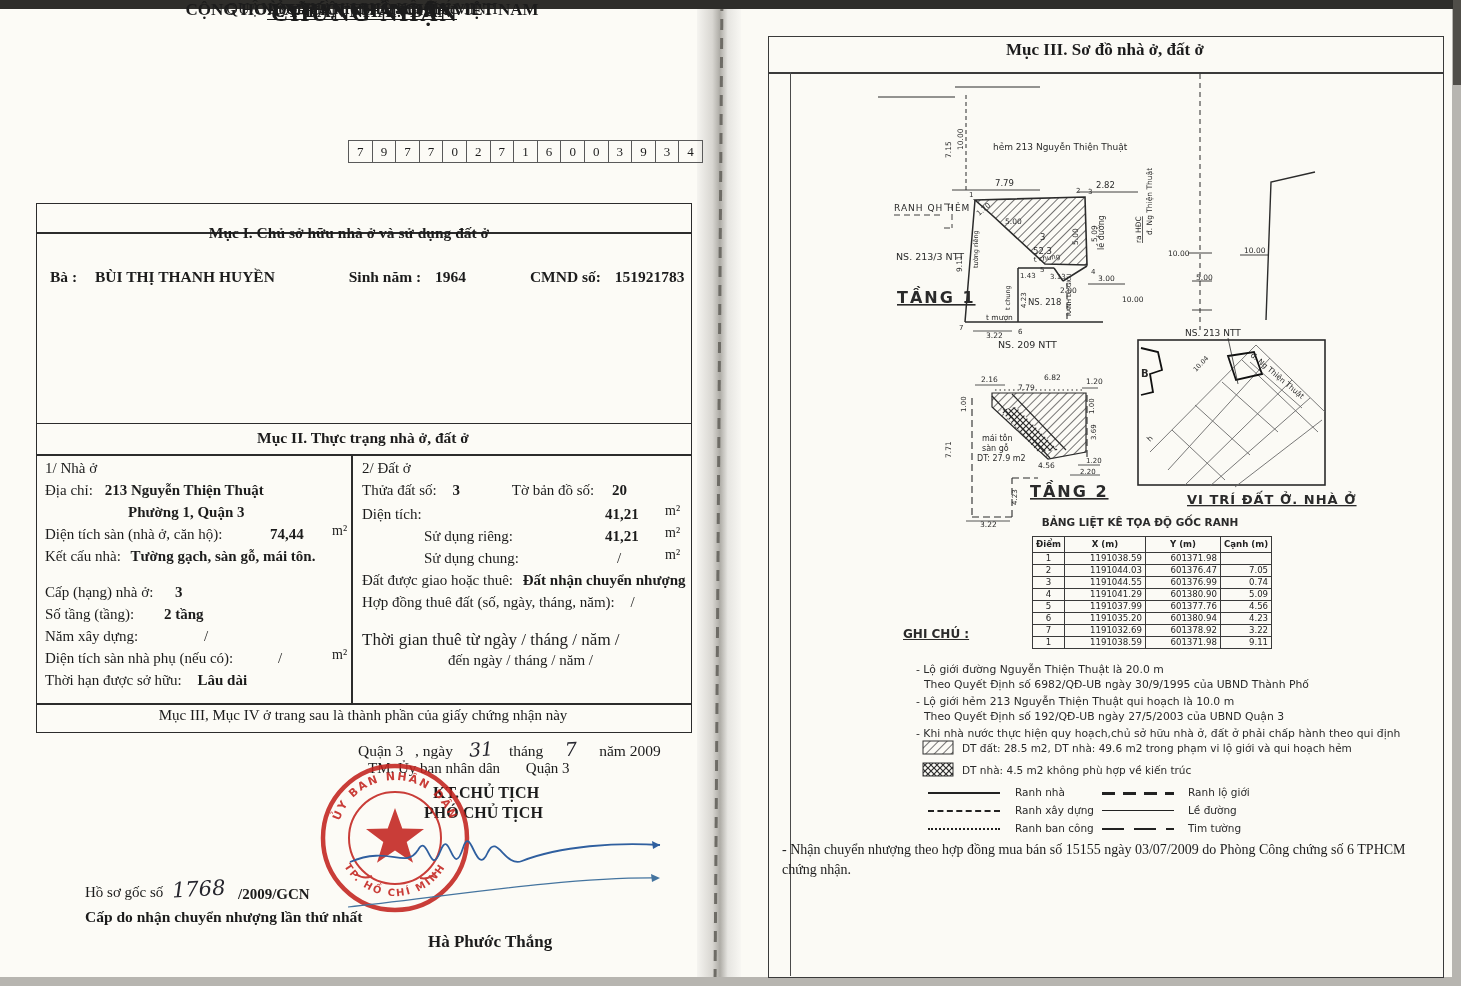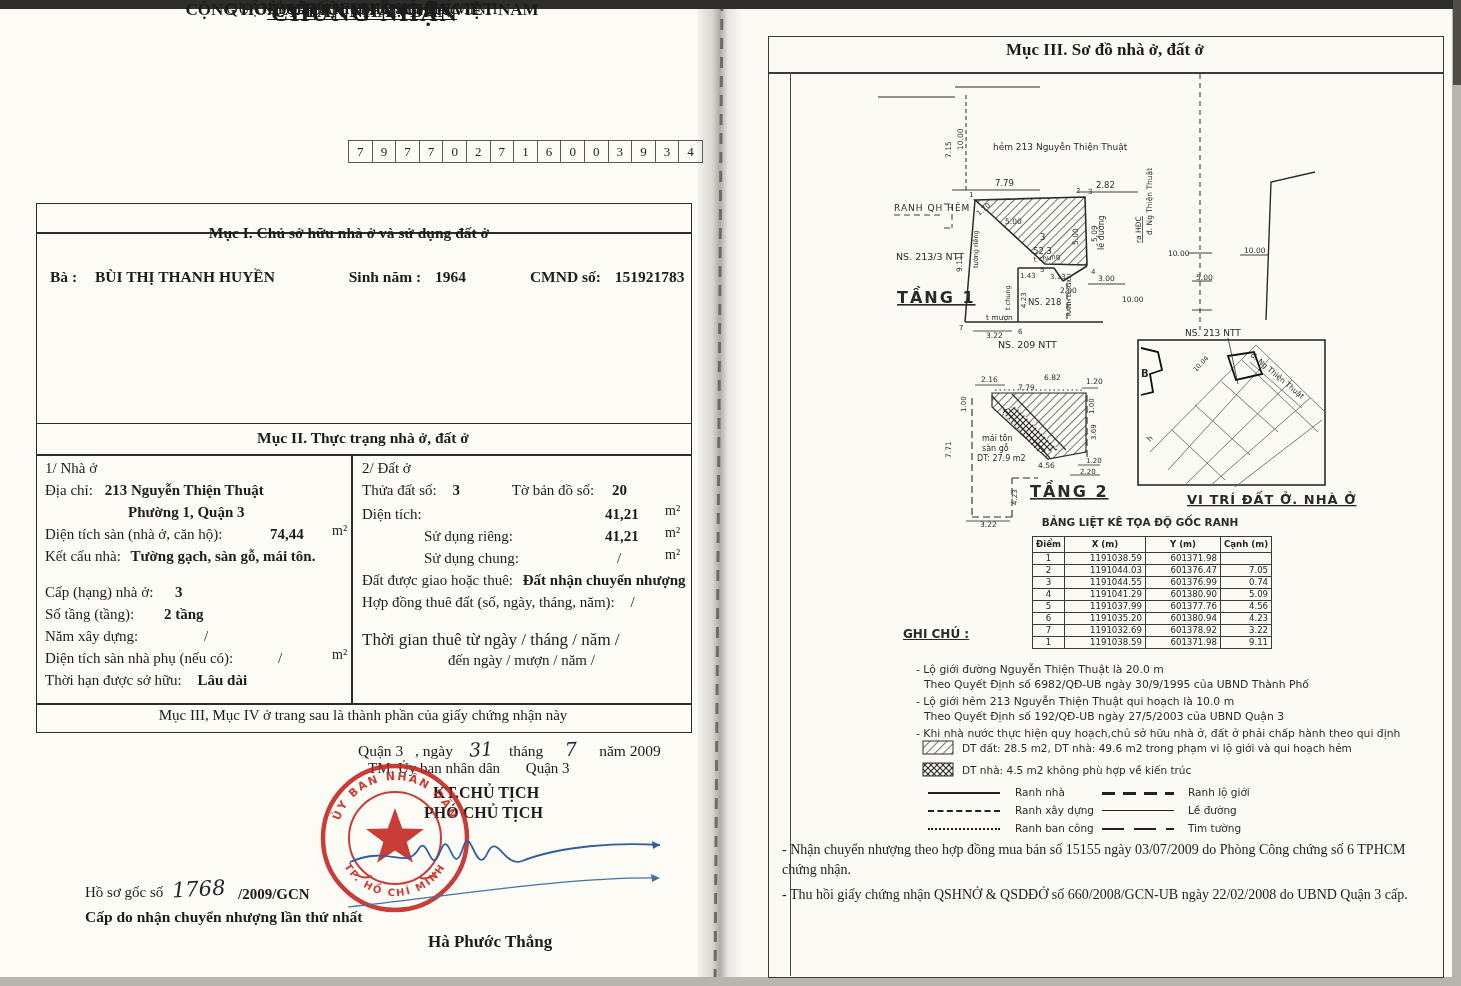--- a/index.html
+++ b/index.html
@@ -154,21 +154,21 @@
 </div>
 <div class="abs ser" style="left:362px;top:572px;font-size:15px;">
   <span>Đất được giao hoặc thuê:</span>
   <span class="b" style="margin-left:6px;">Đất nhận chuyển nhượng</span>
 </div>
 <div class="abs ser" style="left:362px;top:594px;font-size:15px;">
   <span>Hợp đồng thuê đất (số, ngày, tháng, năm):</span>
   <span style="margin-left:12px;">/</span>
 </div>
 <div class="abs ser" style="left:362px;top:630px;font-size:17px;">Thời gian thuê từ ngày    /    tháng      /    năm      /</div>
-<div class="abs ser" style="left:448px;top:652px;font-size:15px;">đến ngày    /    mượn      /    năm      /</div>
+<div class="abs ser" style="left:448px;top:652px;font-size:15px;">đến ngày    /    tháng      /    năm      /</div>
 
 <div class="box" style="left:36px;top:703px;width:654px;height:28px;"></div>
 <div class="abs ctr ser" style="left:36px;top:707px;width:654px;font-size:15px;"><span>Mục III, Mục IV ở trang sau là thành phần của giấy chứng nhận này</span></div>
 
 <div class="abs ser" style="left:358px;top:738px;font-size:15.5px;">
   <span>Quận 3</span>
   <span style="margin-left:8px;">, ngày</span>
   <span class="hand" style="font-size:19px;margin-left:12px;display:inline-block;transform:rotate(-4deg);">31</span>
   <span style="margin-left:12px;">tháng</span>
   <span class="hand" style="font-size:19px;margin-left:18px;display:inline-block;transform:rotate(-3deg);">7</span>
@@ -417,14 +417,13 @@
 <div class="legline" style="left:1102px;top:810px;width:72px;border-top:1.2px solid #222;"></div>
 <div class="abs sans" style="left:1188px;top:804px;font-size:10.5px;">Lề đường</div>
 
 <div class="legline" style="left:928px;top:828px;width:72px;border-top:2px dotted #222;"></div>
 <div class="abs sans" style="left:1015px;top:822px;font-size:10.5px;">Ranh ban công</div>
 <div class="legline" style="left:1102px;top:828px;width:72px;height:2px;background:repeating-linear-gradient(90deg,#222 0 22px,transparent 22px 32px);"></div>
 <div class="abs sans" style="left:1188px;top:822px;font-size:10.5px;">Tim tường</div>
 
 <div class="abs ser" style="left:782px;top:840px;width:652px;font-size:14px;line-height:1.45;white-space:normal;">
   <p class="note-p"> - Nhận chuyển nhượng theo hợp đồng mua bán số 15155 ngày 03/07/2009 do Phòng Công chứng số 6 TPHCM chứng nhận.</p>
-  <p class="note-p"> - Thu hồi giấy chứng nhận QSHNỞ &amp; QSDĐỞ số 660/2008/GCN-UB ngày 22/02/2008 do UBND Quận 3 cấp.</p>
 </div>
 
 </body></html>

